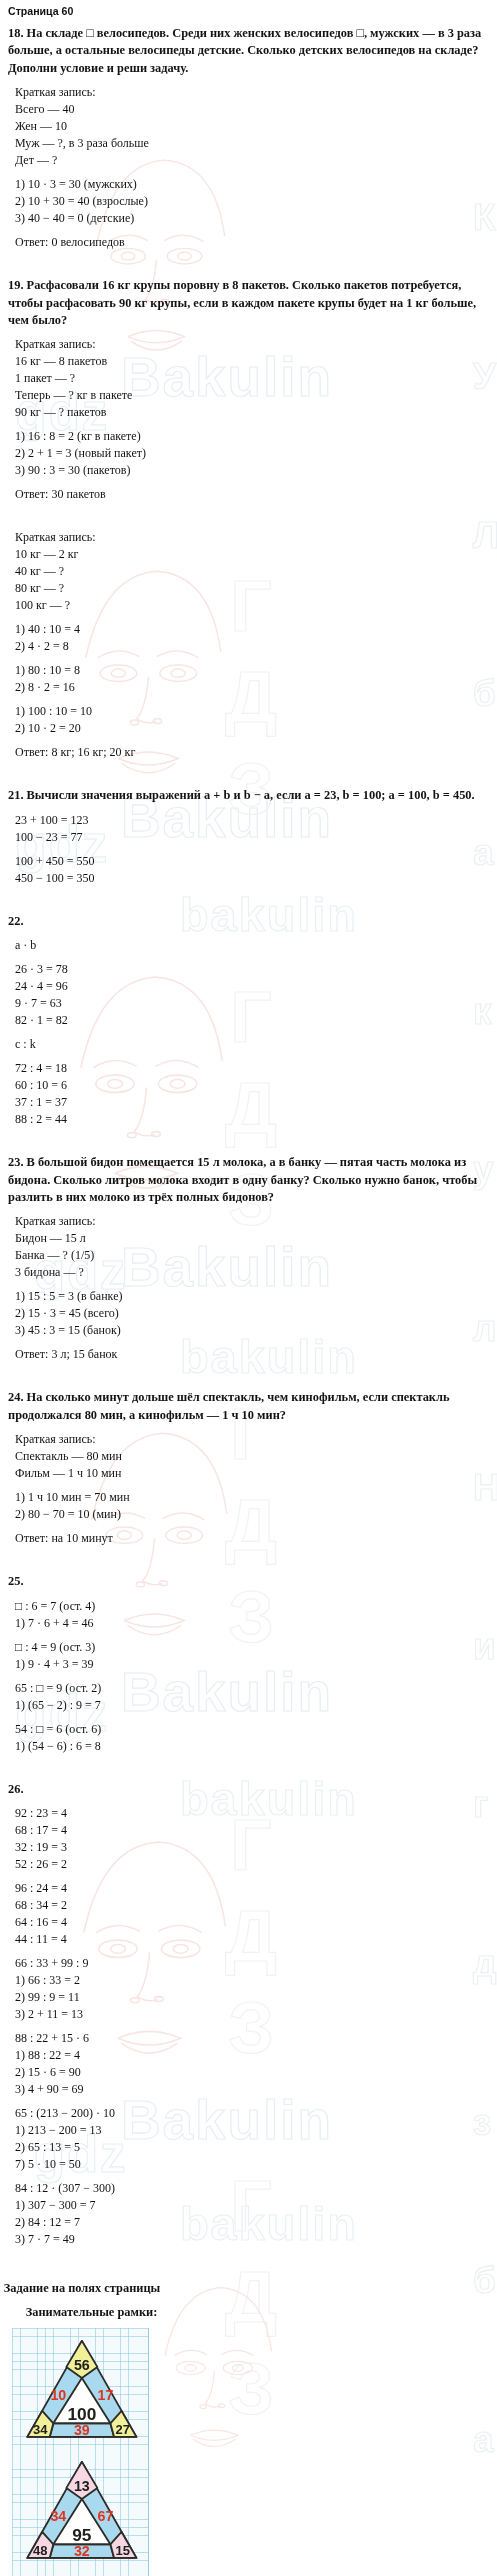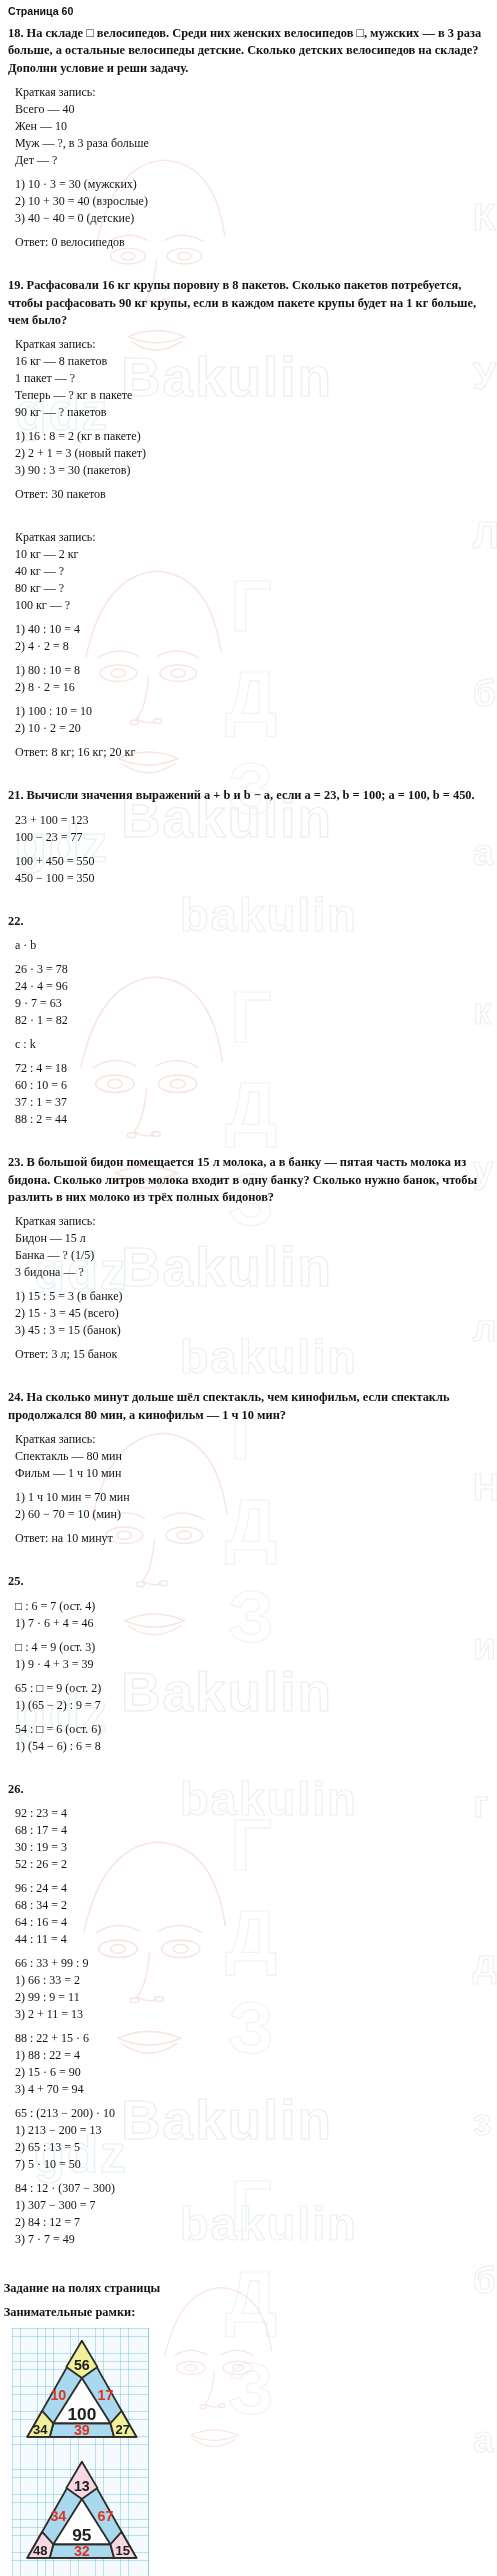--- a/index.html
+++ b/index.html
@@ -26,21 +26,21 @@
       margin:0 0 8px 0;color:#101010;}
   .problem{margin-top:26px;}
   .problem:first-of-type{margin-top:0;}
   .statement{font-weight:700;font-size:12.4px;line-height:17.4px;margin:0 0 5.6px 0;width:488px;}
   .block{margin:7px;}
   .block + .block{margin-top:5.6px;}
   .line{font-size:12px;line-height:17px;}
 
   .margin-task{position:absolute;left:3.7px;top:2280px;z-index:2;}
   .margin-task .mt-h{font-weight:700;font-size:12.4px;line-height:17.4px;margin:0;}
-  .margin-task .mt-sub{margin-top:6.2px;}
+  .margin-task .mt-sub{margin-top:6.2px;margin-left:22px;}
 
   
   .grid-area{position:absolute;left:12px;top:2328px;width:136px;height:248px;z-index:1;
       background-color:#f5fbfd;
       background-image:
         repeating-linear-gradient(to right, rgba(137,199,224,.55) 0 0.6px, transparent 0.6px 8.3px),
         repeating-linear-gradient(to bottom, rgba(137,199,224,.55) 0 0.6px, transparent 0.6px 8.3px);
       border-right:0.6px solid rgba(137,199,224,.8);}
   .tri{position:absolute;left:11.2px;}
   .tri.one{top:10.6px;}
@@ -323,21 +323,21 @@
         </section>
         <section class="problem">
           <p class="statement">24. На сколько минут дольше шёл спектакль, чем кинофильм, если спектакль продолжался 80 мин, а кинофильм — 1 ч 10 мин?</p>
           <div class="block">
             <div class="line">Краткая запись:</div>
             <div class="line">Спектакль — 80 мин</div>
             <div class="line">Фильм — 1 ч 10 мин</div>
           </div>
           <div class="block">
             <div class="line">1) 1 ч 10 мин = 70 мин</div>
-            <div class="line">2) 60 − 70 = 10 (мин)</div>
+            <div class="line">2) 80 − 70 = 10 (мин)</div>
           </div>
           <div class="block">
             <div class="line">Ответ: на 10 минут</div>
           </div>
         </section>
         <section class="problem">
           <p class="statement">25.</p>
           <div class="block">
             <div class="line">□ : 6 = 7 (ост. 4)</div>
             <div class="line">1) 7 · 6 + 4 = 46</div>
@@ -353,40 +353,40 @@
           <div class="block">
             <div class="line">54 : □ = 6 (ост. 6)</div>
             <div class="line">1) (54 − 6) : 6 = 8</div>
           </div>
         </section>
         <section class="problem">
           <p class="statement">26.</p>
           <div class="block">
             <div class="line">92 : 23 = 4</div>
             <div class="line">68 : 17 = 4</div>
-            <div class="line">30 : 19 = 3</div>
+            <div class="line">32 : 19 = 3</div>
             <div class="line">52 : 26 = 2</div>
           </div>
           <div class="block">
             <div class="line">96 : 24 = 4</div>
             <div class="line">68 : 34 = 2</div>
             <div class="line">64 : 16 = 4</div>
             <div class="line">44 : 11 = 4</div>
           </div>
           <div class="block">
             <div class="line">66 : 33 + 99 : 9</div>
             <div class="line">1) 66 : 33 = 2</div>
             <div class="line">2) 99 : 9 = 11</div>
             <div class="line">3) 2 + 11 = 13</div>
           </div>
           <div class="block">
             <div class="line">88 : 22 + 15 · 6</div>
             <div class="line">1) 88 : 22 = 4</div>
             <div class="line">2) 15 · 6 = 90</div>
-            <div class="line">3) 4 + 70 = 94</div>
+            <div class="line">3) 4 + 90 = 69</div>
           </div>
           <div class="block">
             <div class="line">65 : (213 − 200) · 10</div>
             <div class="line">1) 213 − 200 = 13</div>
             <div class="line">2) 65 : 13 = 5</div>
             <div class="line">7) 5 · 10 = 50</div>
           </div>
           <div class="block">
             <div class="line">84 : 12 · (307 − 300)</div>
             <div class="line">1) 307 − 300 = 7</div>

